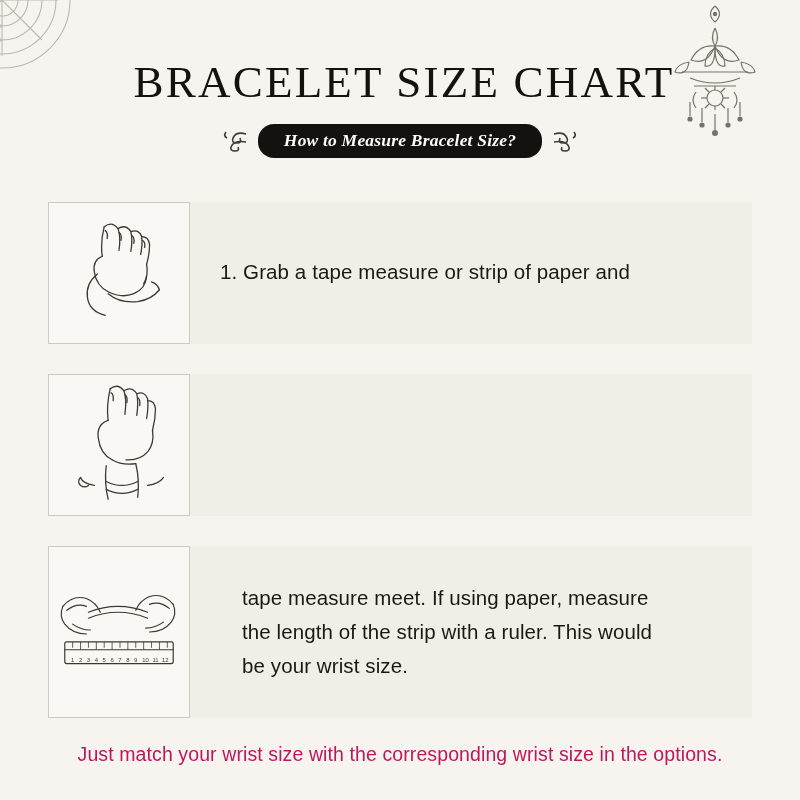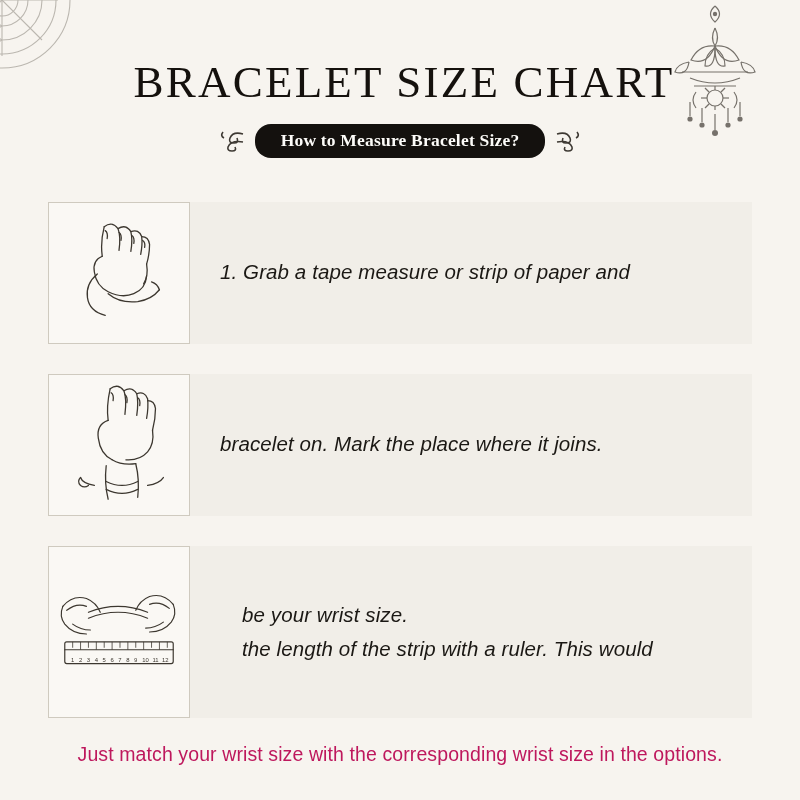--- a/index.html
+++ b/index.html
@@ -60,20 +60,21 @@
   .pill {
     background: #14110e;
     color: #fdfcf9;
     border-radius: 16px;
     padding: 6px 26px 7px 26px;
     font-family: "Liberation Serif", serif;
     font-size: 17.5px;
     font-weight: 700;
     letter-spacing: 0.2px;
     white-space: nowrap;
+    font-style: italic;
   }
   .flourish {
     width: 26px;
     height: 22px;
     opacity: 0.9;
   }
 
   
   .steps {
     position: absolute;
@@ -103,21 +104,20 @@
   .step-text {
     flex: 1;
     padding: 0 26px 0 30px;
     color: #1b1814;
     font-size: 20.5px;
     line-height: 34px;
     display: flex;
     align-items: center;
     min-height: 140px;
     letter-spacing: 0.1px;
-    font-style: italic;
   }
   .step-text span { display: block; }
 
   .step.tall { min-height: 172px; }
   .step.tall .step-text { min-height: 172px; }
 
   
   .footer {
     position: absolute;
     bottom: 34px;
@@ -270,21 +270,20 @@
           <path d="M100 112 q12 -2 16 -8"></path>
           <path d="M32 104 q-4 4 0 8 q4 3 8 0"></path>
           <path d="M63 18 q3 2 2 8"></path>
           <path d="M77 20 q3 2 2 8"></path>
           <path d="M90 23 q3 2 2 8"></path>
         </g>
       </svg>
     </div>
     <div class="step-text">
       <span>
-        <span>bracelet on. Mark the place where it joins.</span>
       </span>
     </div>
   </div>
 
   <div class="step tall">
     <div class="step-img">
       <svg viewBox="0 0 142 172" preserveAspectRatio="xMidYMid meet">
         <g fill="none" stroke="#3c372f" stroke-width="1.2" stroke-linecap="round">
 
           <path d="M14 60 q10 -12 24 -8 q10 4 14 14"></path>
@@ -329,21 +328,22 @@
             <text x="80" y="116">8</text>
           <text x="88" y="116">9</text>
             <text x="98" y="116">10</text>
           <text x="108" y="116">11</text>
             <text x="118" y="116">12</text>
         </g>
       </svg>
     </div>
     <div class="step-text">
       <span>
+        <span style="padding-left:22px">tape measure meet. If using paper, measure</span>
+        <span style="padding-left:22px">the length of the strip with a ruler. This would</span>
         <span style="padding-left:22px">be your wrist size.</span>
-        <span style="padding-left:22px">the length of the strip with a ruler. This would</span>
       </span>
     </div>
   </div>
 
 </div>
 
 <div class="footer">Just match your wrist size with the corresponding wrist size in the options.</div>
 
 </body></html>

